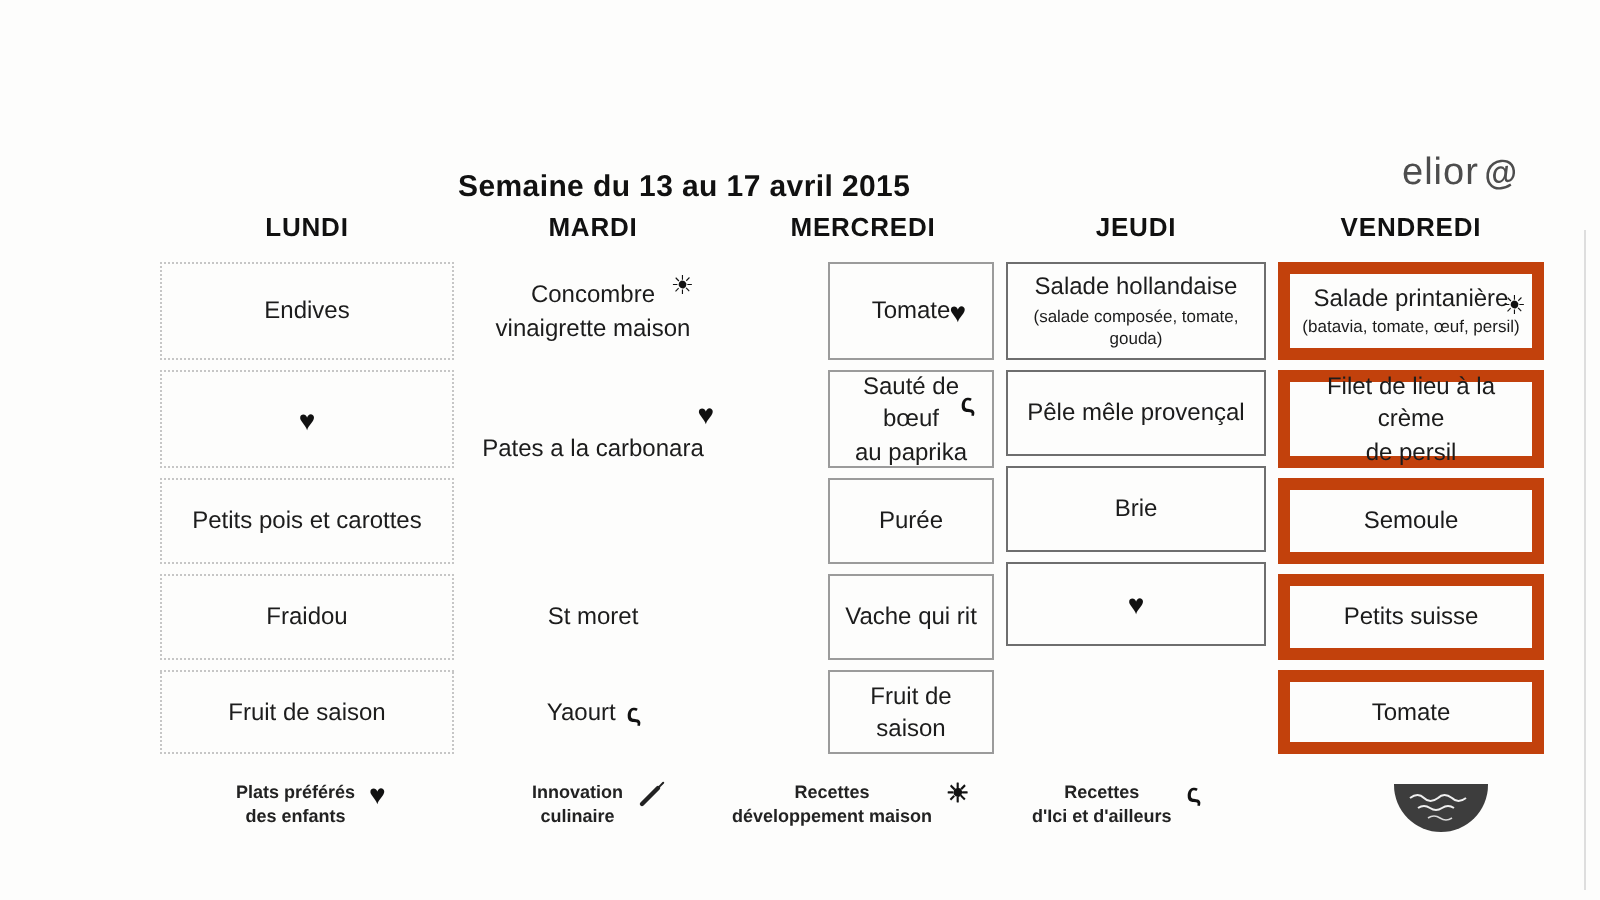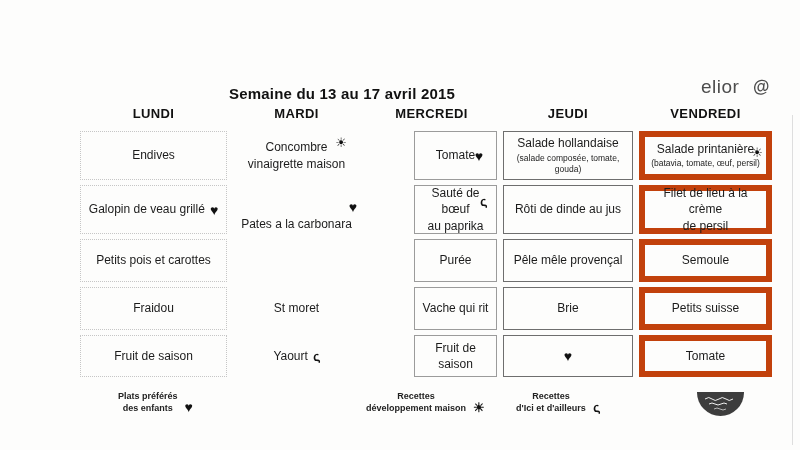--- a/index.html
+++ b/index.html
@@ -12,21 +12,21 @@
   }
   .page{position:absolute;inset:0;}
 
   .title{
     position:absolute;left:229px;top:85px;
     font-size:15px;font-weight:bold;letter-spacing:.2px;color:#111;
   }
 
   .brand{
     position:absolute;left:701px;top:76px;
-    display:flex;align-items:center;gap:14px;color:#4d4d4d;
+    display:flex;align-items:center;gap:3px;color:#4d4d4d;
   }
   .brand-name{font-size:19px;letter-spacing:.5px;font-weight:500;}
   .brand-symbol{font-size:17px;font-weight:bold;transform:rotate(-6deg);}
 
   .menu{position:absolute;left:80px;top:106px;display:flex;gap:6px;}
   .column{display:flex;flex-direction:column;}
   .col-lundi{width:147px}
   .col-mardi{width:127px}
   .col-mercredi{width:131px}
   .col-jeudi{width:130px}
@@ -62,21 +62,21 @@
   .abs{position:absolute;}
   .pos-sun-mardi{top:5px;right:13px;}
   .pos-heart-carb{top:15px;right:3px;}
   .pos-heart-tomate{top:50%;right:13px;transform:translateY(-50%);}
   .pos-world-saute{top:9px;right:9px;}
   .pos-sun-vend{top:9px;right:3px;}
   .cell-bottom{justify-content:flex-end;padding-bottom:2px;}
 
   .legend{position:absolute;left:0;top:388px;width:800px;height:45px;}
   .legend-item{
-    position:absolute;display:flex;align-items:flex-end;gap:7px;
+    position:absolute;display:flex;align-items:flex-start;gap:7px;
     font-size:9px;font-weight:bold;line-height:1.35;text-align:center;color:#222;
   }
   .legend-lines{display:flex;flex-direction:column;}
   .li-1{left:118px;top:2px;}
   .li-2{left:266px;top:2px;}
   .li-3{left:366px;top:2px;}
   .li-4{left:516px;top:2px;}
 
   .stamp{
     position:absolute;left:697px;top:4px;width:47px;height:24px;
@@ -99,21 +99,20 @@
   </div>
 
   <div class="menu">
 
     <div class="column col-lundi">
       <div class="day-header">LUNDI</div>
       <div class="cell h1">
         <span class="cell-text">Endives</span>
       </div>
       <div class="cell h2 row">
-        <span class="cell-text">Galopin de veau grillé</span>
         <span class="icon heart">♥</span>
       </div>
       <div class="cell h3">
         <span class="cell-text">Petits pois et carottes</span>
       </div>
       <div class="cell h4">
         <span class="cell-text">Fraidou</span>
       </div>
       <div class="cell h5">
         <span class="cell-text">Fruit de saison</span>
@@ -164,23 +163,20 @@
         <span class="cell-text">Fruit de saison</span>
       </div>
     </div>
 
     <div class="column col-jeudi">
       <div class="day-header">JEUDI</div>
       <div class="cell h1">
         <span class="cell-text">Salade hollandaise</span>
         <span class="cell-sub">(salade composée, tomate, gouda)</span>
       </div>
-      <div class="cell h2">
-        <span class="cell-text">Rôti de dinde au jus</span>
-      </div>
       <div class="cell h3">
         <span class="cell-text">Pêle mêle provençal</span>
       </div>
       <div class="cell h4">
         <span class="cell-text">Brie</span>
       </div>
       <div class="cell h5 row">
         <span class="icon heart">♥</span>
       </div>
     </div>
@@ -212,20 +208,32 @@
   <div class="legend">
 
     <div class="legend-item li-1">
       <span class="legend-lines">
         <span>Plats préférés</span>
         <span>des enfants</span>
       </span>
       <span class="icon heart">♥</span>
     </div>
 
+    <div class="legend-item li-2">
+      <span class="legend-lines">
+        <span>Innovation</span>
+        <span>culinaire</span>
+      </span>
+      <span class="icon">
+        <svg width="14" height="14" viewBox="0 0 14 14">
+          <line x1="2" y1="12" x2="10" y2="4" stroke="#222" stroke-width="2.2" stroke-linecap="round"></line>
+          <line x1="10.7" y1="3.3" x2="12.6" y2="1.4" stroke="#222" stroke-width="1" stroke-linecap="round"></line>
+        </svg>
+      </span>
+    </div>
 
     <div class="legend-item li-3">
       <span class="legend-lines">
         <span>Recettes</span>
         <span>développement maison</span>
       </span>
       <span class="icon sun">☀</span>
     </div>
 
     <div class="legend-item li-4">

